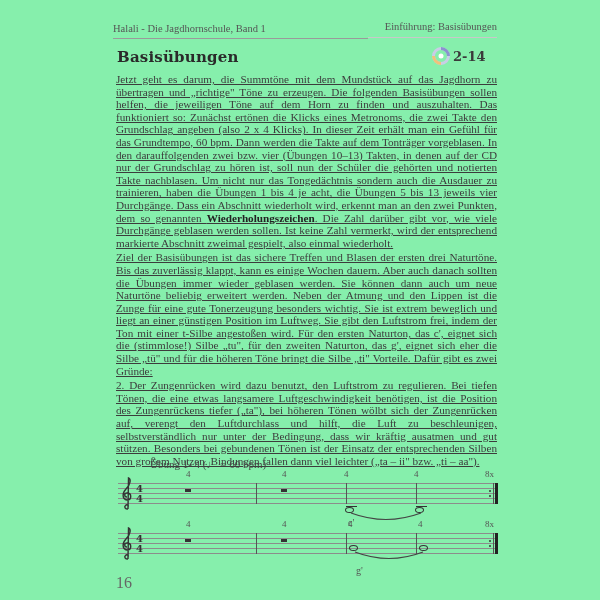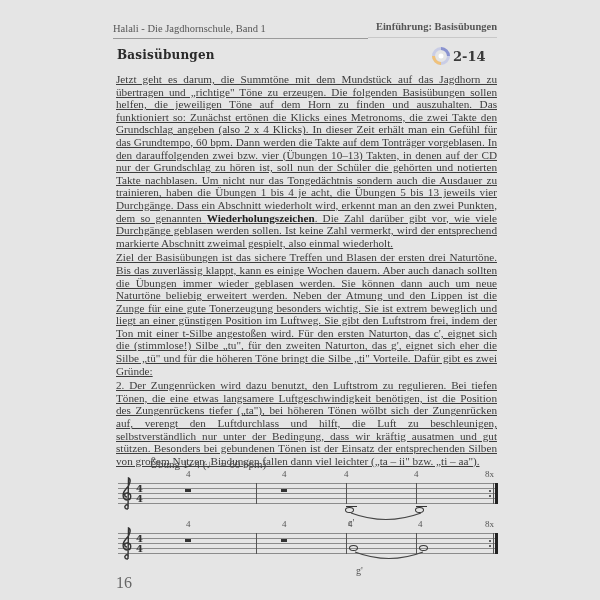--- a/index.html
+++ b/index.html
@@ -1,26 +1,26 @@
 <!DOCTYPE html>
 <html><head>
 <meta charset="utf-8">
 <style>
   html, body { margin:0; padding:0; background:#ffffff; }
   body { width:600px; height:600px; position:relative; overflow:hidden;
          font-family:"DejaVu Serif","Liberation Serif", serif; color:#3a3a3a; }
-  .page { position:absolute; left:0; top:0; width:600px; height:600px; background:#e5e5e5; }
+  .page { position:absolute; left:0; top:0; width:600px; height:600px; background:#86efac; }
   .hdr { position:absolute; top:21px; left:113px; width:384px; height:16px;
          font-family:"Liberation Serif", serif; font-size:10.5px; color:#555; }
   .hdr .l { position:absolute; left:0; top:2px; }
-  .hdr .r { position:absolute; right:0; top:0px;font-weight:bold; }
+  .hdr .r { position:absolute; right:0; top:0px; }
   .hdr-rule-l { position:absolute; left:113px; top:38px; width:255px; height:1px; background:#9a9a9a; }
   .hdr-rule-r { position:absolute; left:368px; top:37px; width:129px; height:1px; background:#c8c8c8; }
   .title { position:absolute; left:117px; top:48px; font-family:"DejaVu Serif", serif;
-           font-weight:bold; font-size:12px; color:#2a2a2a; letter-spacing:0.2px; }
+           font-weight:bold; font-size:15px; color:#2a2a2a; letter-spacing:0.2px; }
   .track { position:absolute; left:432px; top:46px; height:20px; display:flex; align-items:center; }
   .cd { width:18px; height:18px; position:relative; }
   .track-num { font-family:"DejaVu Serif", serif; font-weight:bold; font-size:13px; color:#3a3a3a; margin-left:3px; }
   .body { position:absolute; left:116px; top:73px; width:381px;
           font-family:"Liberation Serif", serif; font-size:11.2px; line-height:12.6px;
           color:#3c3c3c; text-align:justify; }
   .body p { margin:0 0 2px 0;text-decoration:underline; }
   .body b { color:#222; }
   .mlabel { position:absolute; left:118px; top:458px; font-family:"Liberation Serif", serif; font-size:11px; color:#444;margin-left:32px; }
   .staff { position:absolute; left:118px; width:380px; height:22px; }

